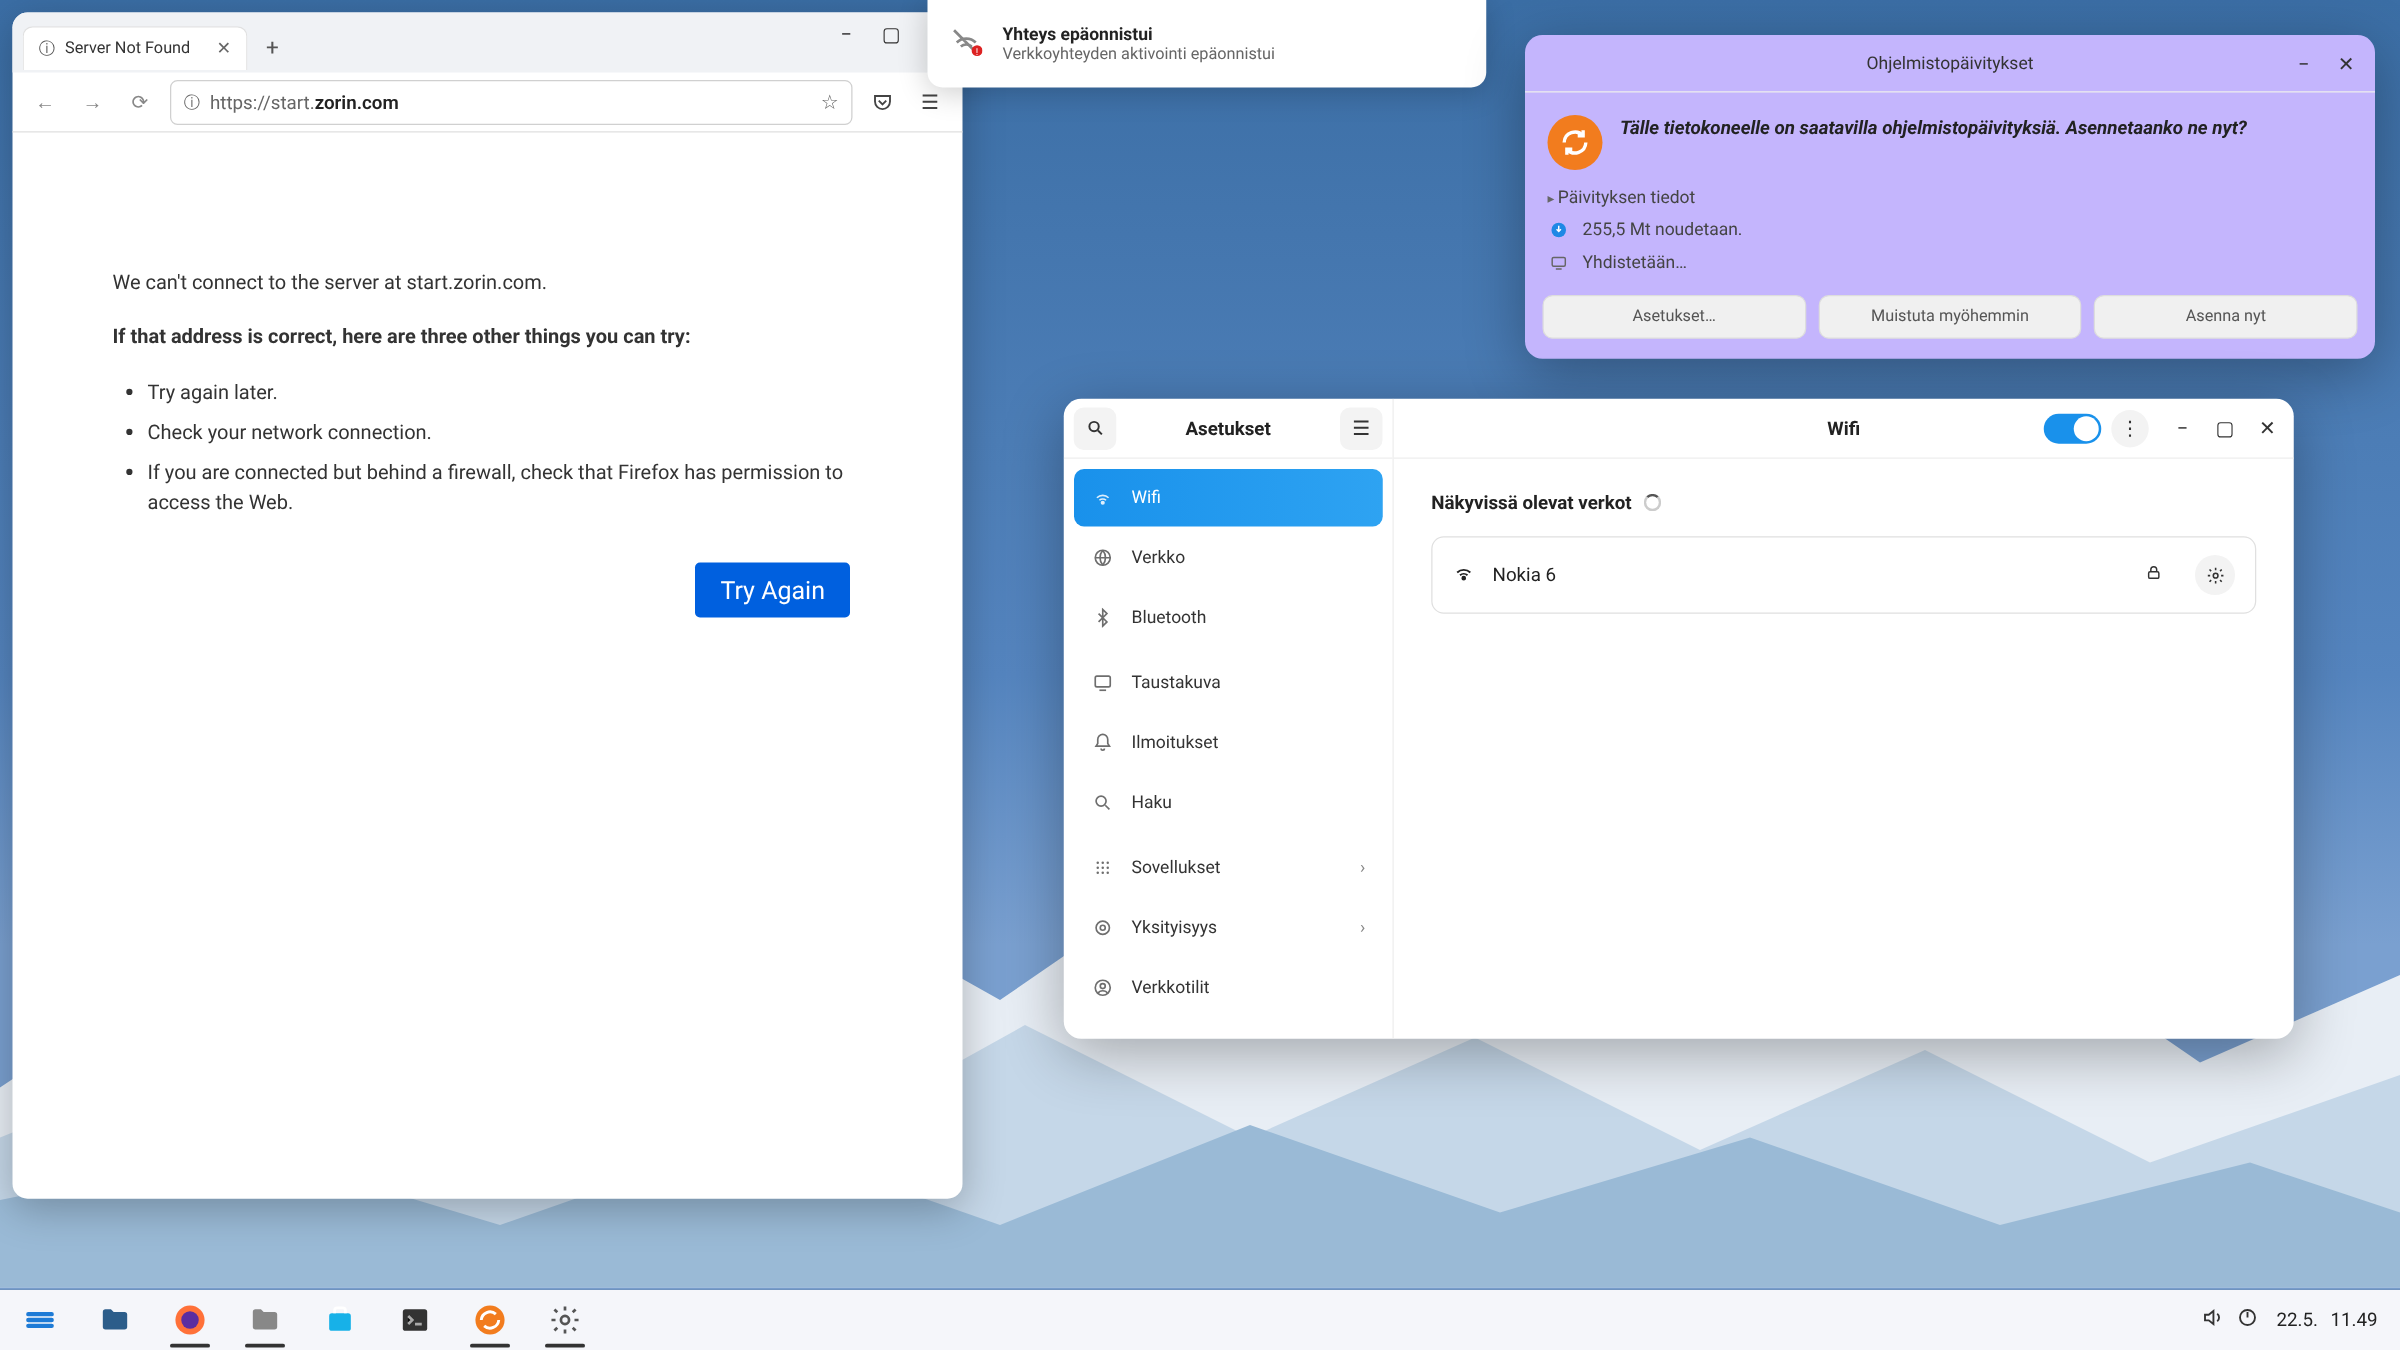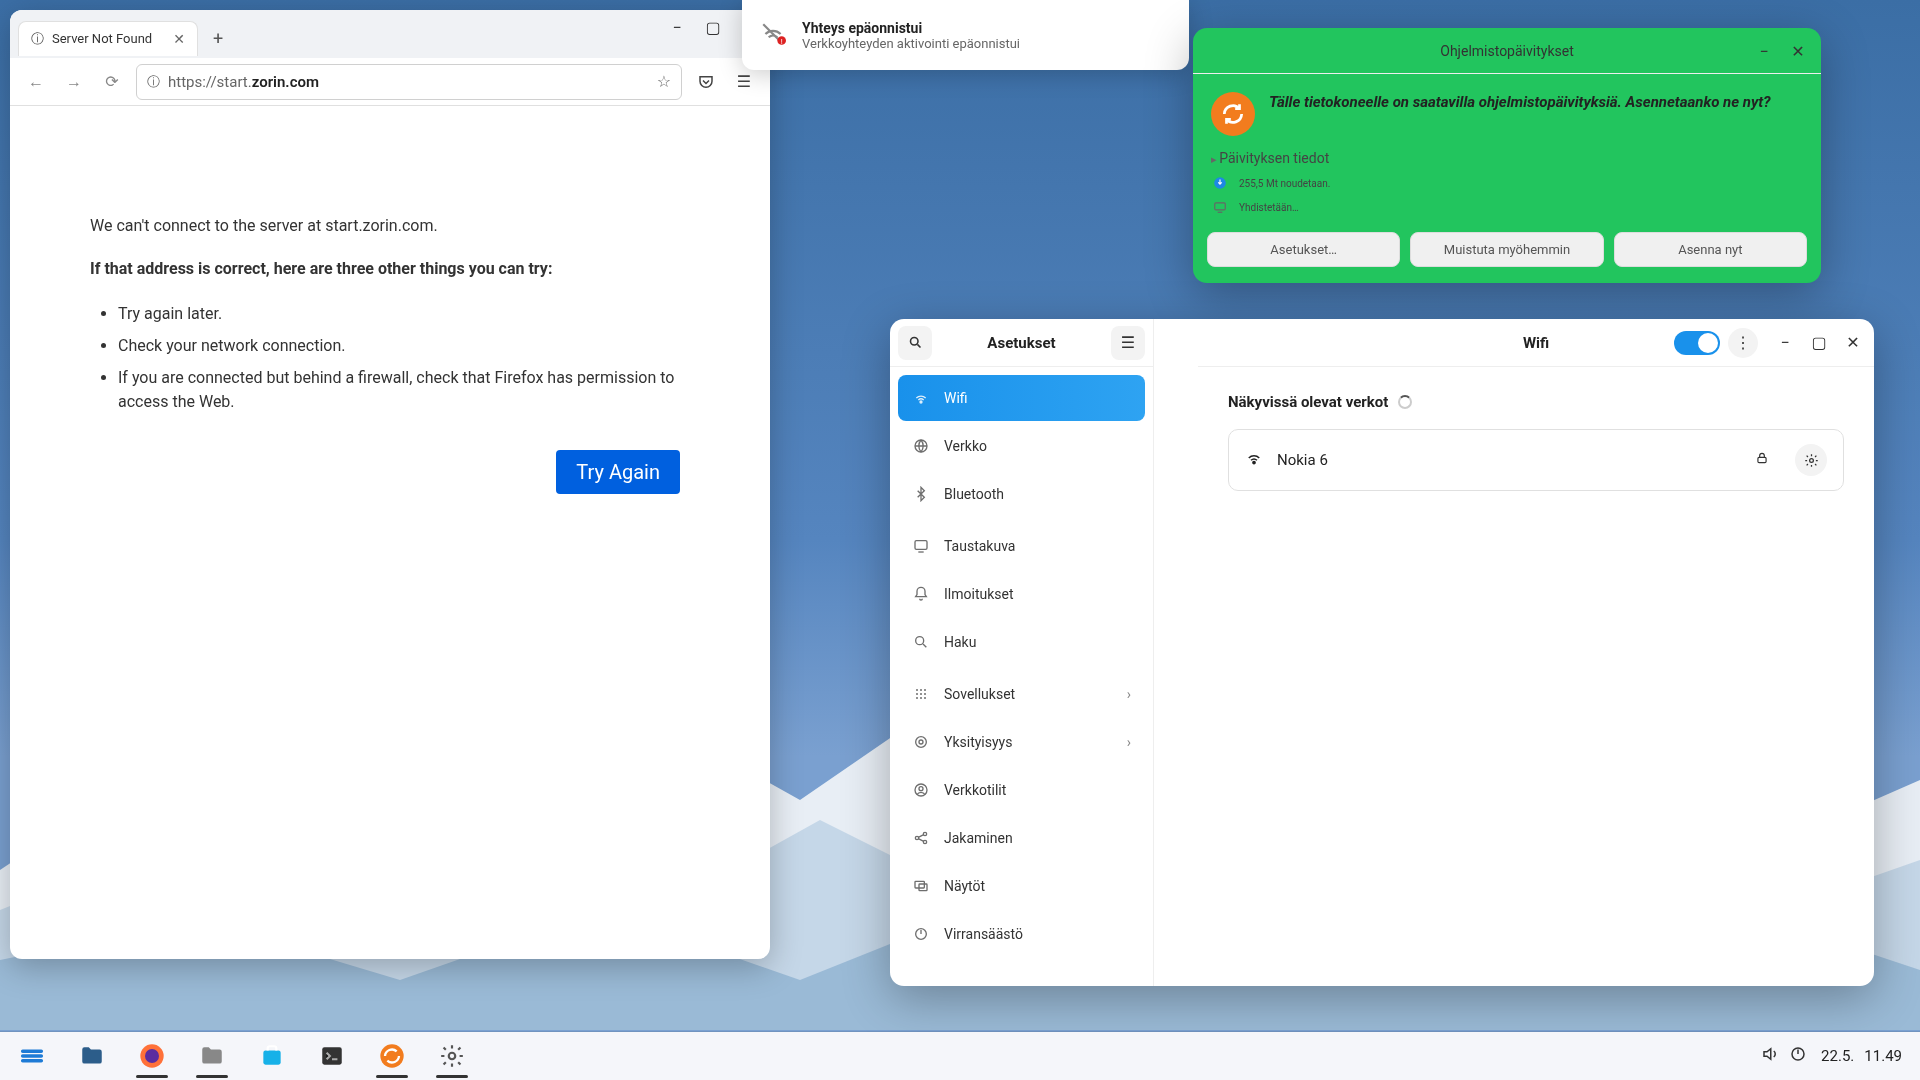--- a/index.html
+++ b/index.html
@@ -34,37 +34,37 @@
 .try-btn { background: #0060df; color: #fff; border: none; padding: 10px 20px; font-size: 20px; border-radius: 4px; cursor: pointer; float: right; margin-right: 10px; }
 
 
 .toast { position: absolute; left: 742px; top: 0; width: 447px; height: 70px; background: #fff; border-radius: 0 0 12px 12px; box-shadow: 0 4px 24px rgba(0,0,0,.2); display: flex; align-items: center; padding: 0 18px; gap: 14px; }
 .toast-ico { position: relative; width: 28px; height: 28px; }
 .toast-body { display: flex; flex-direction: column; }
 .toast-title { font-size: 14px; font-weight: 700; color: #222; }
 .toast-sub { font-size: 13px; color: #666; }
 
 
-.updates { position: absolute; left: 1193px; top: 28px; width: 628px; background: #22c55e; border-radius: 14px; box-shadow: 0 12px 48px rgba(0,0,0,.3); padding-bottom: 16px; }
+.updates { position: absolute; left: 1220px; top: 28px; width: 680px; background: #c4b5fd; border-radius: 14px; box-shadow: 0 12px 48px rgba(0,0,0,.3); padding-bottom: 16px; }
 .updates-head { display: flex; align-items: center; justify-content: center; height: 46px; position: relative; border-bottom: 1px solid #eee; }
 .updates-title { font-size: 14px; color: #333; }
 .updates-head .win-controls { right: 12px; top: 12px; gap: 12px; }
 .updates-body { padding: 18px 18px 10px; }
 .updates-row1 { display: flex; gap: 14px; align-items: flex-start; }
 .spin-ico { width: 44px; height: 44px; border-radius: 50%; background: #f27c1e; display: flex; align-items: center; justify-content: center; flex-shrink: 0; }
 .updates-msg { font-size: 15px; font-weight: 700; color: #222; line-height: 1.45; font-style: italic; }
 .updates-details { margin-top: 14px; font-size: 14px; color: #444; cursor: pointer; }
 .updates-details::before { content: "▸ "; color: #666; font-size: 11px; }
-.updates-line { display: flex; align-items: center; gap: 10px; margin-top: 10px; font-size: 10px; color: #444; text-align: center; }
+.updates-line { display: flex; align-items: center; gap: 10px; margin-top: 10px; font-size: 14px; color: #444; text-align: center; }
 .updates-line .ico { width: 18px; display: flex; justify-content: center; }
 .updates-btns { display: flex; gap: 10px; padding: 8px 14px 0; }
 .ubtn { flex: 1; background: #f0f0f0; border: 1px solid #ddd; border-radius: 8px; padding: 9px 0; font-size: 13px; color: #555; cursor: pointer; }
 
 
-.settings { position: absolute; left: 890px; top: 319px; width: 984px; height: 667px; background: #fff; border-radius: 14px; box-shadow: 0 12px 48px rgba(0,0,0,.3); display: flex; overflow: hidden; gap: 44px; }
+.settings { position: absolute; left: 851px; top: 319px; width: 984px; height: 512px; background: #fff; border-radius: 14px; box-shadow: 0 12px 48px rgba(0,0,0,.3); display: flex; overflow: hidden; }
 .set-left { width: 264px; border-right: 1px solid #eee; display: flex; flex-direction: column; }
 .set-left-head { height: 48px; display: flex; align-items: center; justify-content: space-between; padding: 0 8px; border-bottom: 1px solid #eee; }
 .icon-btn { width: 34px; height: 34px; border-radius: 8px; background: #f3f3f3; display: flex; align-items: center; justify-content: center; cursor: pointer; color: #333; }
 .set-left-title { font-size: 15px; font-weight: 700; color: #222; }
 .set-list { flex: 1; overflow-y: auto; padding: 8px; }
 .set-item { display: flex; align-items: center; gap: 14px; height: 46px; padding: 0 14px; border-radius: 8px; font-size: 14px; color: #333; cursor: pointer; margin-bottom: 2px; }
 .set-item.sep { margin-top: 6px; }
 .set-item.active { background: linear-gradient(90deg, #1991eb, #2ea3f2); color: #fff; }
 .set-item .icon { width: 18px; display: flex; justify-content: center; color: inherit; opacity: .85; }
 .set-item .chev { margin-left: auto; color: #888; }

